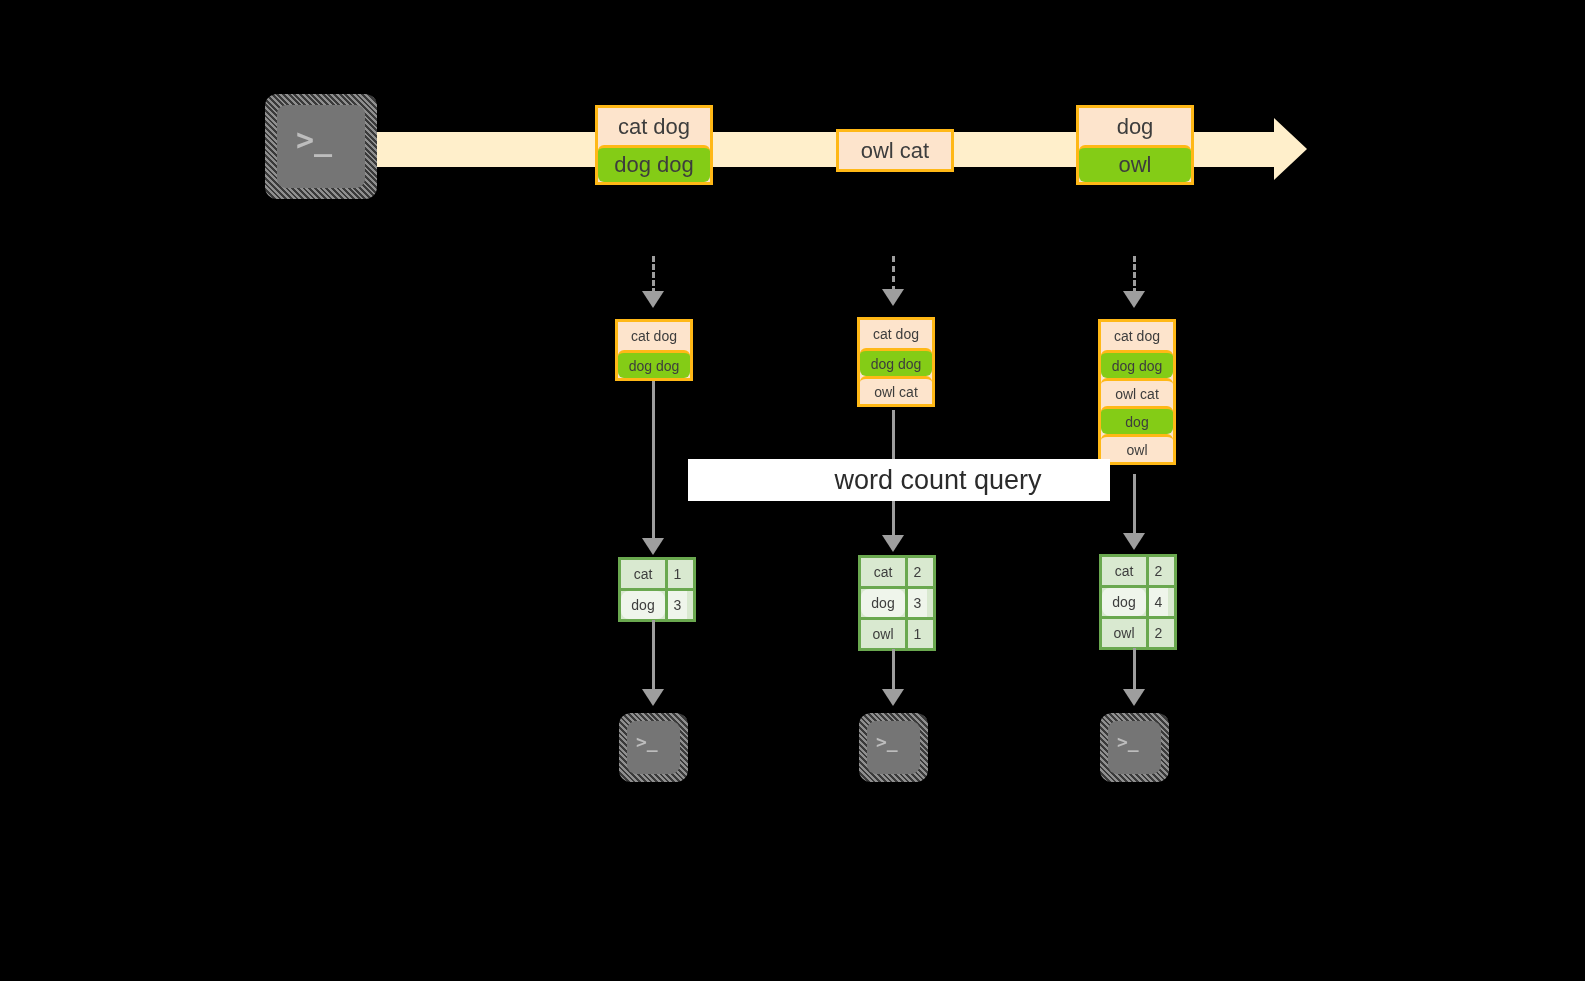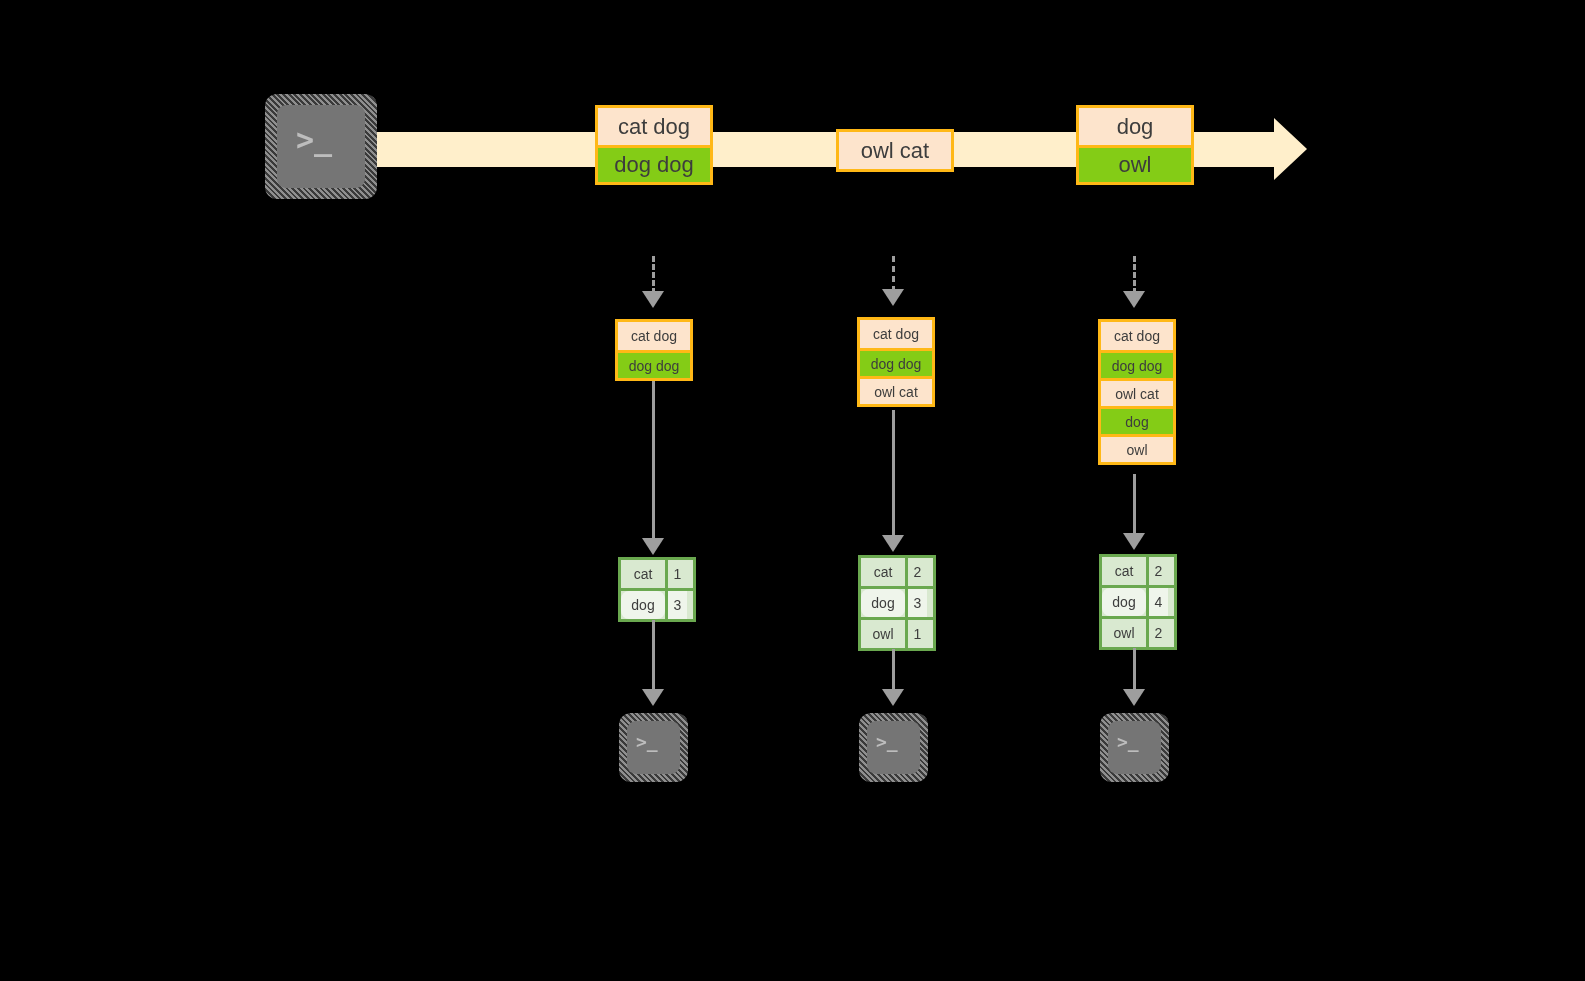--- a/index.html
+++ b/index.html
@@ -73,20 +73,21 @@
     border: 3px solid #FFB816;
     background: #FDE4CC;
   }
   .rec-row {
     box-sizing: border-box;
     display: flex;
     align-items: center;
     justify-content: center;
     color: #3d3d3d;
     white-space: nowrap;
+    border-radius: 6px;
   }
   .rec-row.alt { background: #84cc16; }
   .rec-row + .rec-row { border-top: 3px solid #FFB816; }
 
   
   .rec.big .rec-row {
     height: 37px;
     font-size: 22px;
   }
   
@@ -286,14 +287,17 @@
 
   <div class="conn" style="left:1133px; top:648px; height:44px;"></div>
   <div class="conn-head" style="left:1123px; top:689px;"></div>
 
   <div class="term" style="left:1100px; top:713px; width:69px; height:69px;">
     <div class="term-hatch"></div>
     <div class="term-face" style="left:8px; top:8px; right:8px; bottom:8px;"></div>
     <div class="term-glyph" style="left:17px; top:20px; font-size:18px;">&gt;_</div>
   </div>
 
+  <div class="query-band">
+    <span>word count query</span>
+  </div>
 
 </div>
 
 </body></html>

